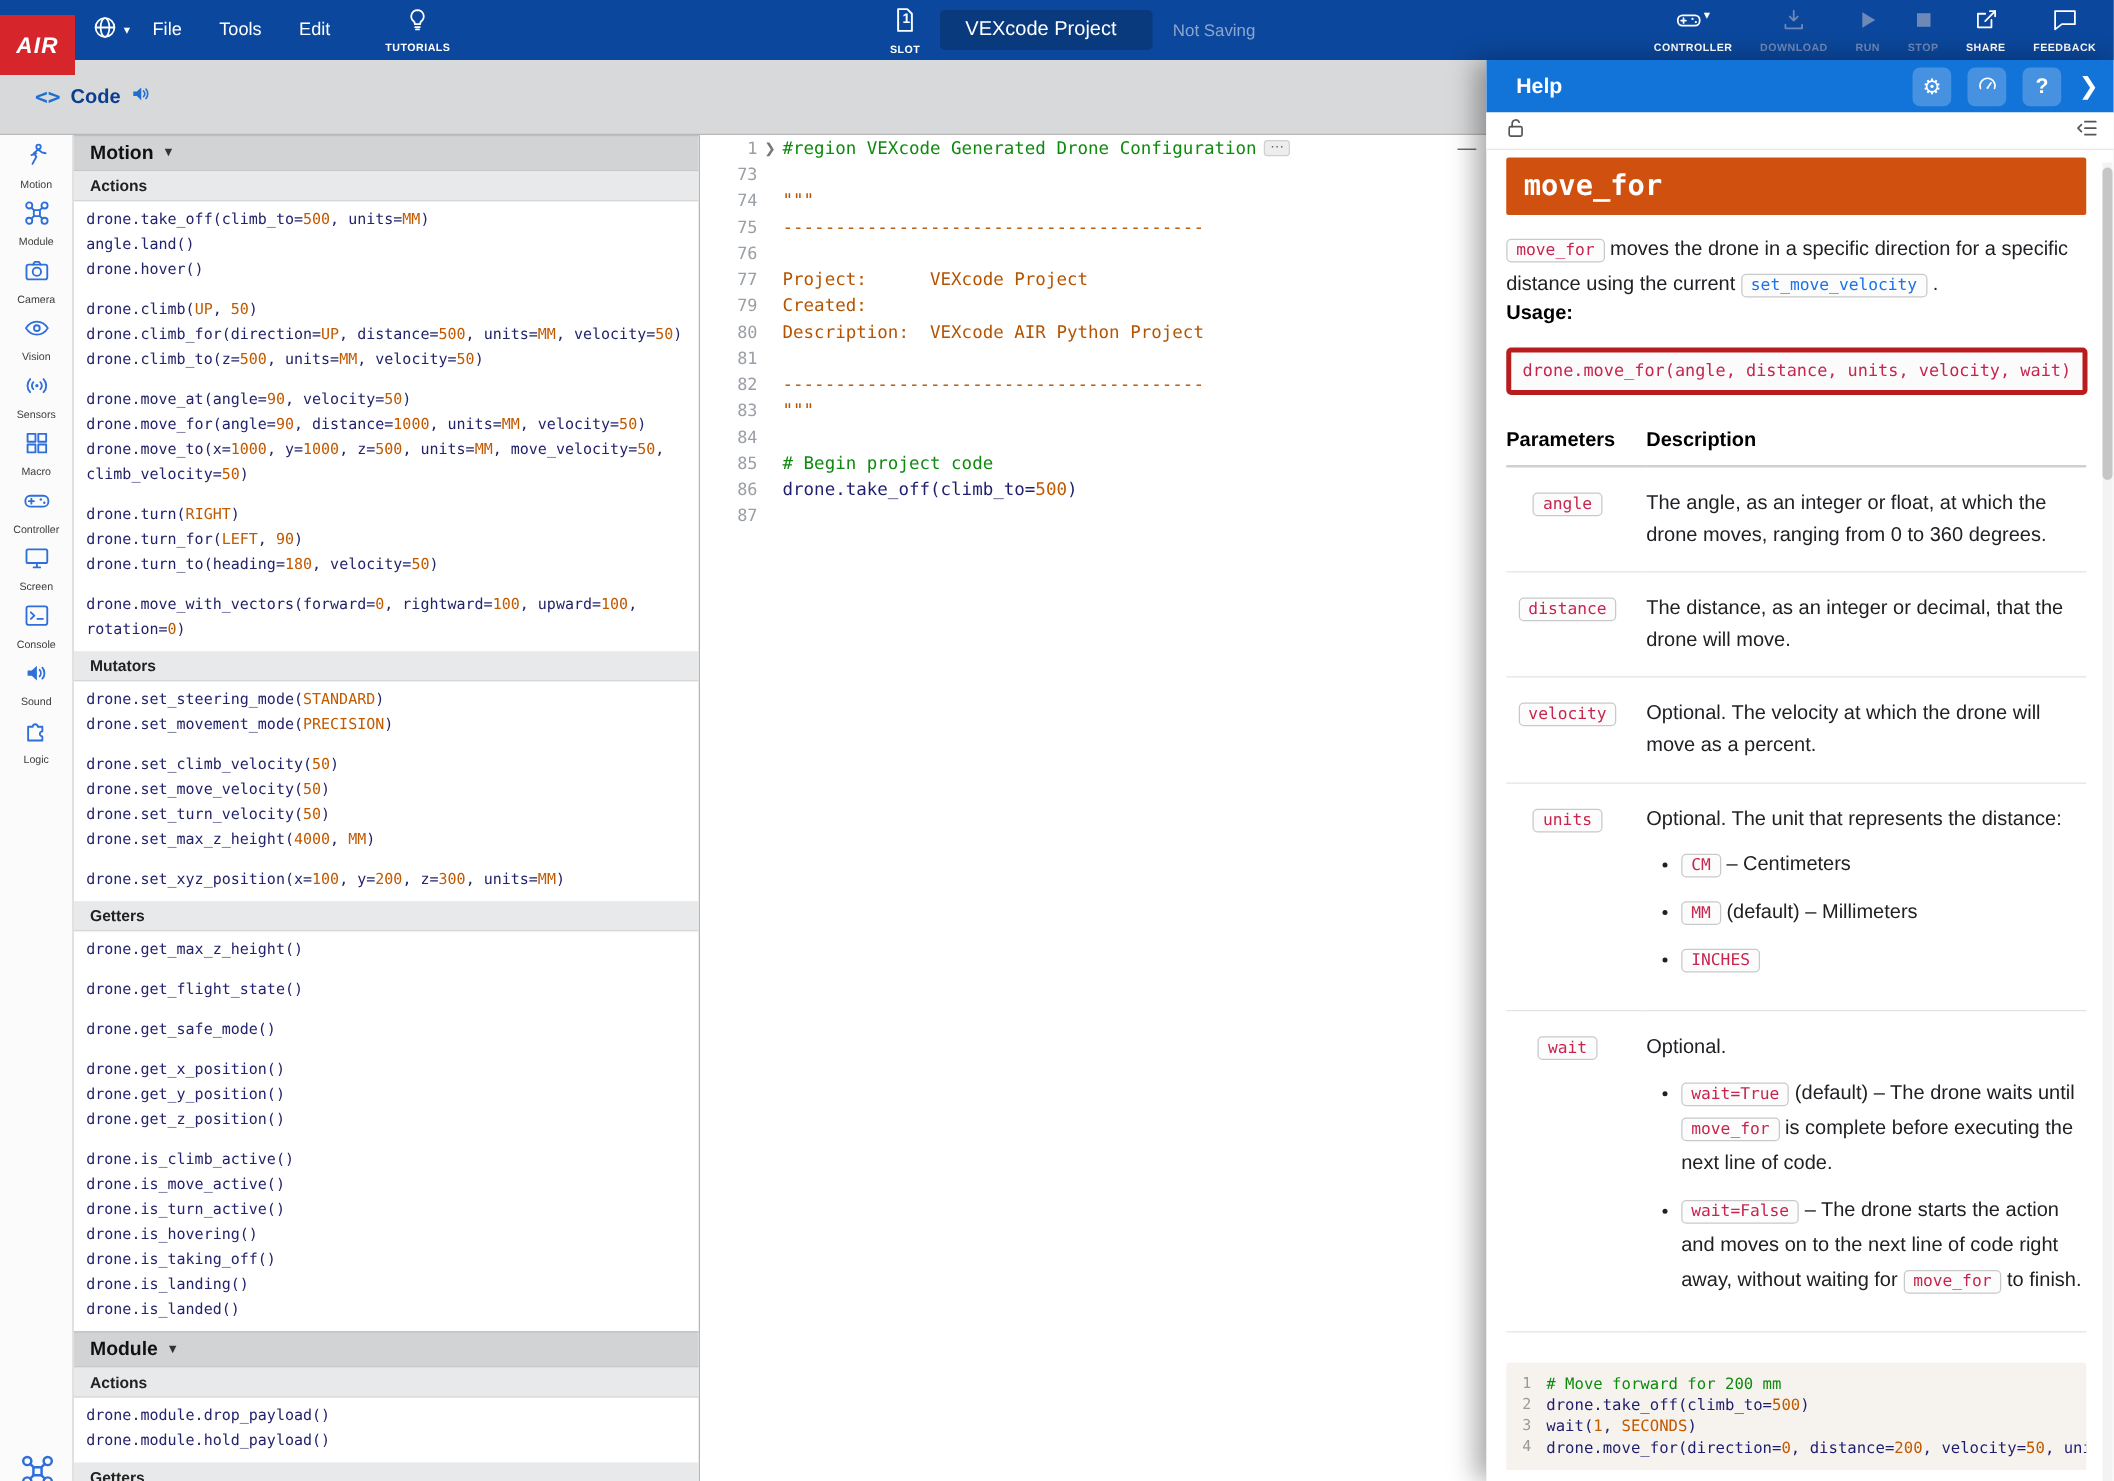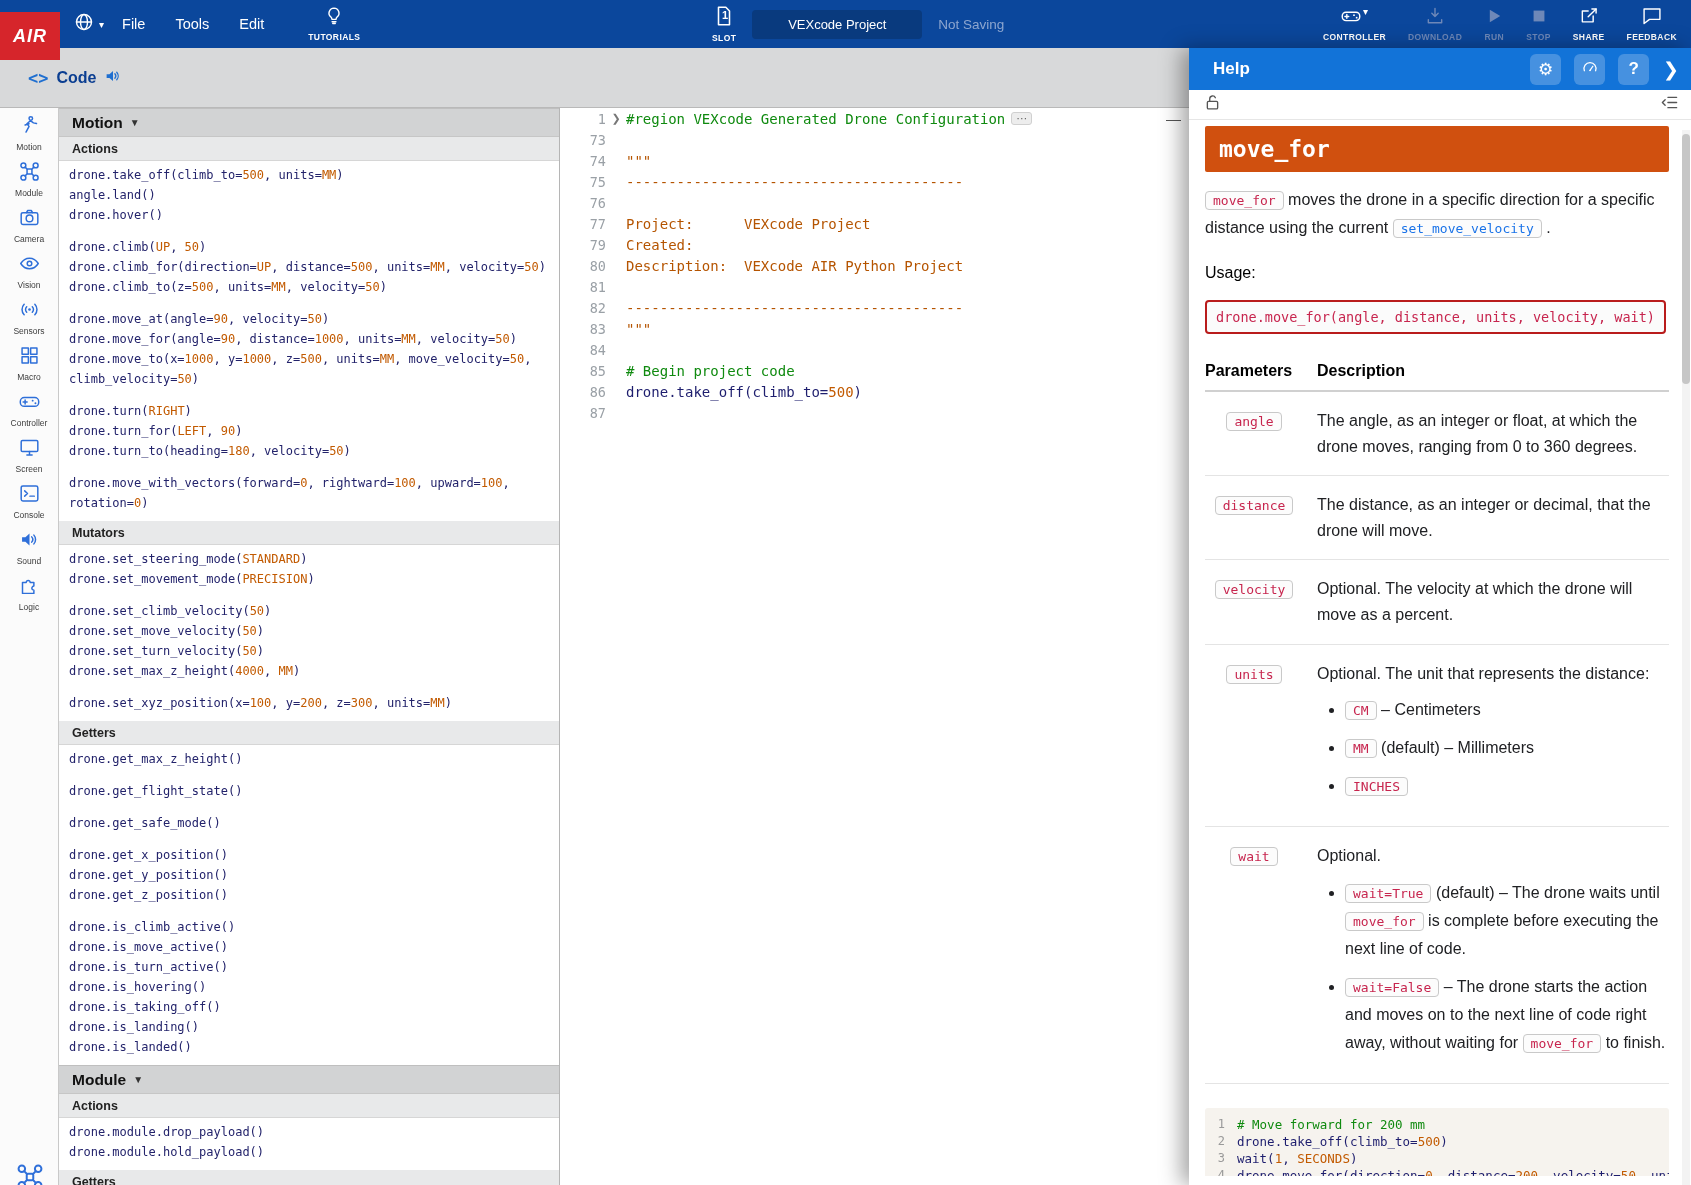--- a/index.html
+++ b/index.html
@@ -16,22 +16,22 @@
   #menus { display:flex; gap:30px; font-size:14.5px; margin-right:26px; }
   #menus span { cursor:pointer; }
   .tb-stack { display:flex; flex-direction:column; align-items:center; gap:2px; cursor:pointer; }
   .tb-stack .lbl { font-size:8.5px; font-weight:bold; letter-spacing:.4px; }
   #tutorials { margin-left:18px; }
   #centergroup { position:absolute; left:712px; top:0; height:48px; display:flex;
     align-items:center; gap:16px; }
   #slot { position:relative; }
   #slot .num { position:absolute; top:4px; left:0; width:26px; text-align:center;
     font-size:11px; font-weight:bold; }
-  #project-pill { background:#093a7e; border-radius:4px; padding:7px 20px; font-size:13px;
-    min-width:170px; text-align:center; cursor:pointer; }
+  #project-pill { background:#093a7e; border-radius:4px; padding:7px 20px; font-size:16px;
+    min-width:170px; text-align:left; cursor:pointer; }
   #save-status { color:#8da6cf; font-size:13.5px; }
   #rightactions { position:absolute; right:14px; top:0; height:48px; display:flex;
     align-items:center; gap:22px; }
   .tb-action.dim { color:#6e88b8; }
   .caret { font-size:10px; margin-left:2px; }
   .ctrl-wrap { display:flex; align-items:flex-start; }
 
   
   #subbar { position:absolute; left:0; top:48px; width:1691px; height:60px;
     background:#d8d9da; border-bottom:1px solid #b9b9b9; display:flex; align-items:center; }
@@ -96,22 +96,22 @@
     display:flex; align-items:center; padding:0 12px 0 14px; color:#555; }
   #help-strip .spacer { flex:1; }
   #help-body { position:relative; height:1056px; overflow:hidden; padding:4px 22px 0 16px; }
   #topic-banner { background:#d0500f; color:#fff; font-family:"DejaVu Sans Mono",monospace;
     font-weight:bold; font-size:23px; padding:10px 14px; border-radius:2px; margin-top:2px; }
   .help-p { font-size:16px; line-height:1.75; color:#202124; margin-top:14px; }
   .chip { font-family:"DejaVu Sans Mono", monospace; font-size:13px; color:#c7254e;
     background:#fcfcfc; border:1px solid #c9c9c9; border-radius:4px; padding:1px 7px;
     white-space:nowrap; }
   .chip.blue { color:#1a73e8; }
-  #usage-label { font-size:16px; font-weight:normal; margin-top:22px; }
-  #usage-box { display:inline-block; border:2px solid #b91c1c; background:#fbfbfb;
+  #usage-label { font-size:16px; font-weight:bold; }
+  #usage-box { display:inline-block; border:4px solid #b91c1c; background:#fbfbfb;
     border-radius:4px; font-family:"DejaVu Sans Mono",monospace; font-size:13.5px;
     color:#c7254e; padding:7px 9px; margin-top:18px; white-space:nowrap;text-align:center; }
   #param-table { width:100%; border-collapse:collapse; margin-top:20px; }
   #param-table th { text-align:left; font-size:16px; padding:8px 0 10px 0;
     border-bottom:2px solid #d0d0d0; }
   #param-table th.pcol { width:112px; }
   #param-table td { vertical-align:top; padding:16px 0 16px 0; border-bottom:1px solid #e4e4e4;
     font-size:16px; line-height:1.6; color:#202124; }
   #param-table td.pcell { text-align:center; padding-right:14px; }
   .desc-bullets { margin:10px 0 0 28px; }

